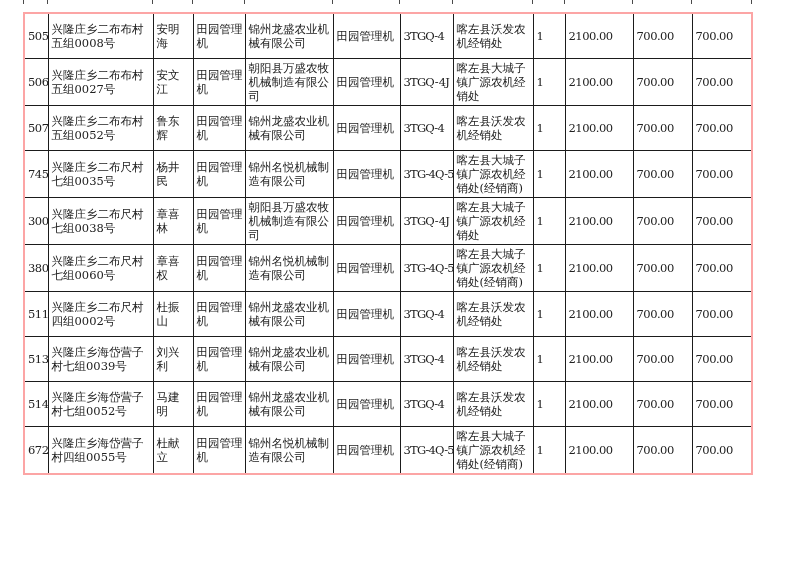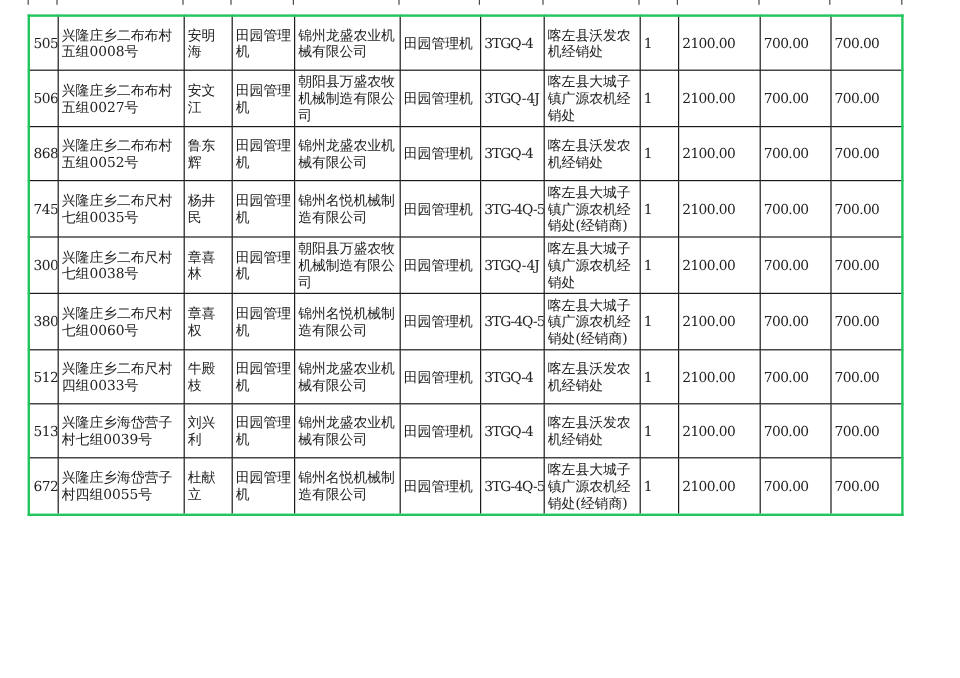--- a/index.html
+++ b/index.html
@@ -27,21 +27,21 @@
     height: 4px;
     background: #4a4a4a;
   }
   table.records {
     position: absolute;
     left: 23px;
     top: 12px;
     width: 730px;
     border-collapse: collapse;
     table-layout: fixed;
-    border: 2px solid #22c55e;
+    border: 2px solid #fca5a5;
   }
   table.records td {
     border: 1px solid #1b1b1b;
     font-size: 11.5px;
     line-height: 14px;
     color: #202020;
     vertical-align: middle;
     padding: 2px 2px 2px 3px;
     word-break: break-all;
     overflow: hidden;
@@ -117,21 +117,21 @@
     <td class="c-mfr">朝阳县万盛农牧机械制造有限公司</td>
     <td class="c-prod">田园管理机</td>
     <td class="num model">3TGQ - 4J</td>
     <td class="c-dealer">喀左县大城子镇广源农机经销处</td>
     <td class="c-qty num">1</td>
     <td class="num">2100.00</td>
     <td class="num">700.00</td>
     <td class="num">700.00</td>
   </tr>
         <tr>
-    <td class="c-seq num">868</td>
+    <td class="c-seq num">507</td>
     <td class="c-addr">兴隆庄乡二布布村五组0052号</td>
     <td class="c-name">鲁东辉</td>
     <td class="c-type">田园管理机</td>
     <td class="c-mfr">锦州龙盛农业机械有限公司</td>
     <td class="c-prod">田园管理机</td>
     <td class="num model">3TGQ-4</td>
     <td class="c-dealer">喀左县沃发农机经销处</td>
     <td class="c-qty num">1</td>
     <td class="num">2100.00</td>
     <td class="num">700.00</td>
@@ -173,37 +173,51 @@
     <td class="c-mfr">锦州名悦机械制造有限公司</td>
     <td class="c-prod">田园管理机</td>
     <td class="num model">3TG-4Q-5</td>
     <td class="c-dealer">喀左县大城子镇广源农机经销处(经销商)</td>
     <td class="c-qty num">1</td>
     <td class="num">2100.00</td>
     <td class="num">700.00</td>
     <td class="num">700.00</td>
   </tr>
         <tr>
-    <td class="c-seq num">512</td>
-    <td class="c-addr">兴隆庄乡二布尺村四组0033号</td>
-    <td class="c-name">牛殿枝</td>
+    <td class="c-seq num">511</td>
+    <td class="c-addr">兴隆庄乡二布尺村四组0002号</td>
+    <td class="c-name">杜振山</td>
     <td class="c-type">田园管理机</td>
     <td class="c-mfr">锦州龙盛农业机械有限公司</td>
     <td class="c-prod">田园管理机</td>
     <td class="num model">3TGQ-4</td>
     <td class="c-dealer">喀左县沃发农机经销处</td>
     <td class="c-qty num">1</td>
     <td class="num">2100.00</td>
     <td class="num">700.00</td>
     <td class="num">700.00</td>
   </tr>
         <tr>
     <td class="c-seq num">513</td>
     <td class="c-addr">兴隆庄乡海岱营子村七组0039号</td>
     <td class="c-name">刘兴利</td>
+    <td class="c-type">田园管理机</td>
+    <td class="c-mfr">锦州龙盛农业机械有限公司</td>
+    <td class="c-prod">田园管理机</td>
+    <td class="num model">3TGQ-4</td>
+    <td class="c-dealer">喀左县沃发农机经销处</td>
+    <td class="c-qty num">1</td>
+    <td class="num">2100.00</td>
+    <td class="num">700.00</td>
+    <td class="num">700.00</td>
+  </tr>
+        <tr>
+    <td class="c-seq num">514</td>
+    <td class="c-addr">兴隆庄乡海岱营子村七组0052号</td>
+    <td class="c-name">马建明</td>
     <td class="c-type">田园管理机</td>
     <td class="c-mfr">锦州龙盛农业机械有限公司</td>
     <td class="c-prod">田园管理机</td>
     <td class="num model">3TGQ-4</td>
     <td class="c-dealer">喀左县沃发农机经销处</td>
     <td class="c-qty num">1</td>
     <td class="num">2100.00</td>
     <td class="num">700.00</td>
     <td class="num">700.00</td>
   </tr>

